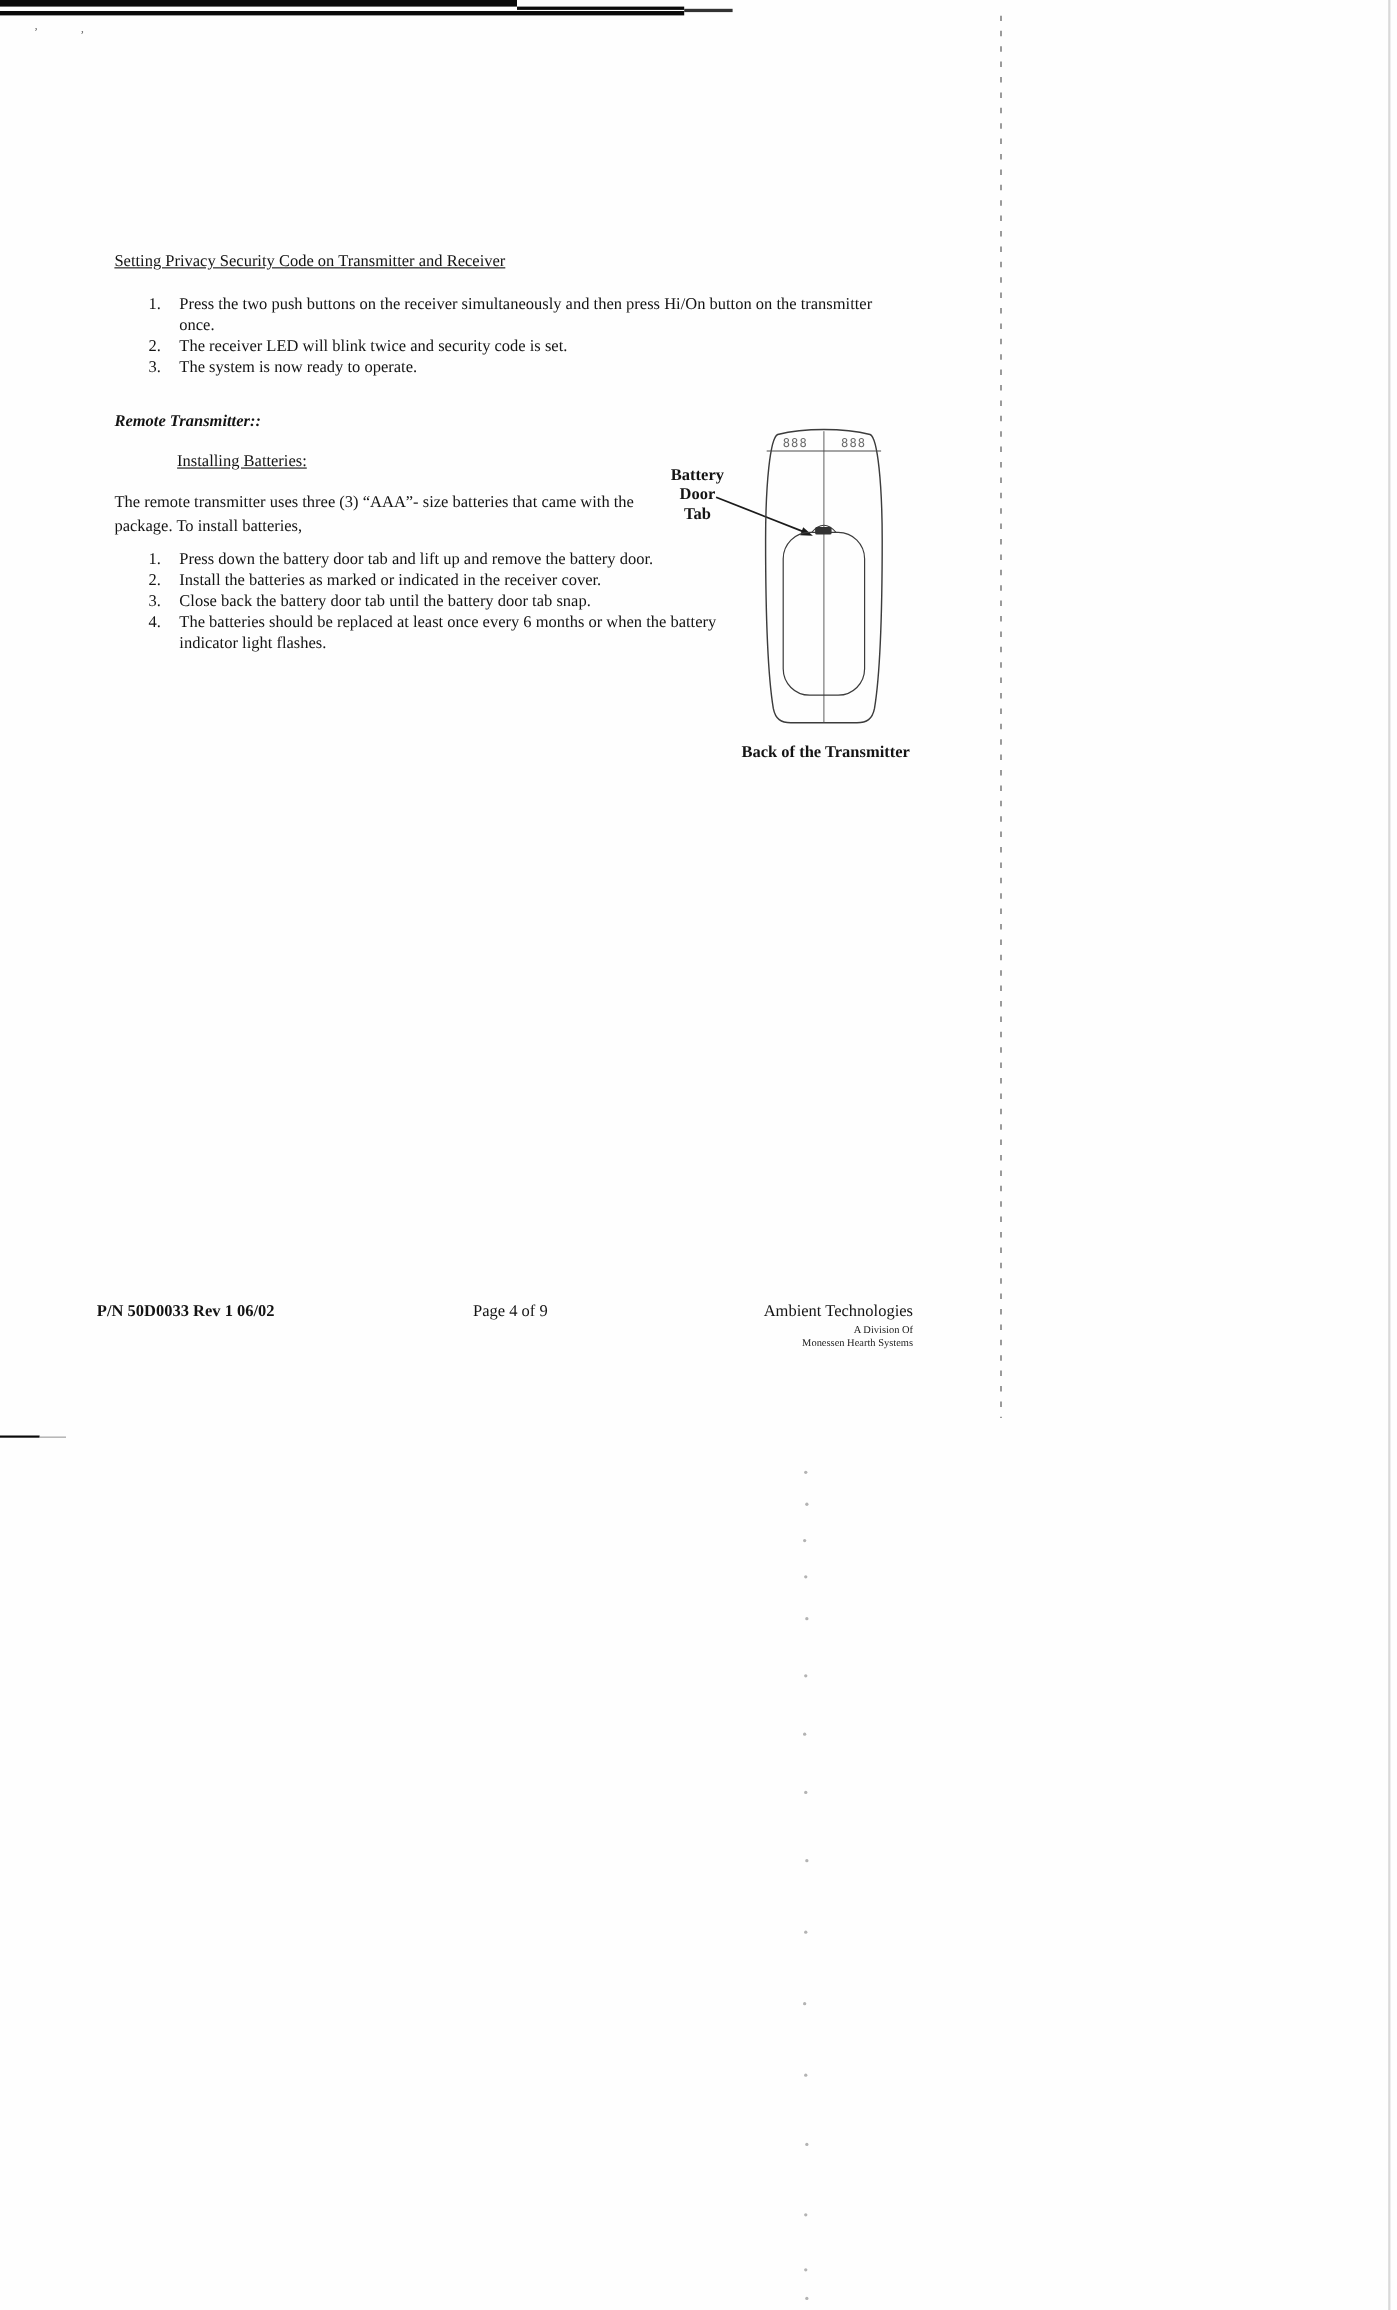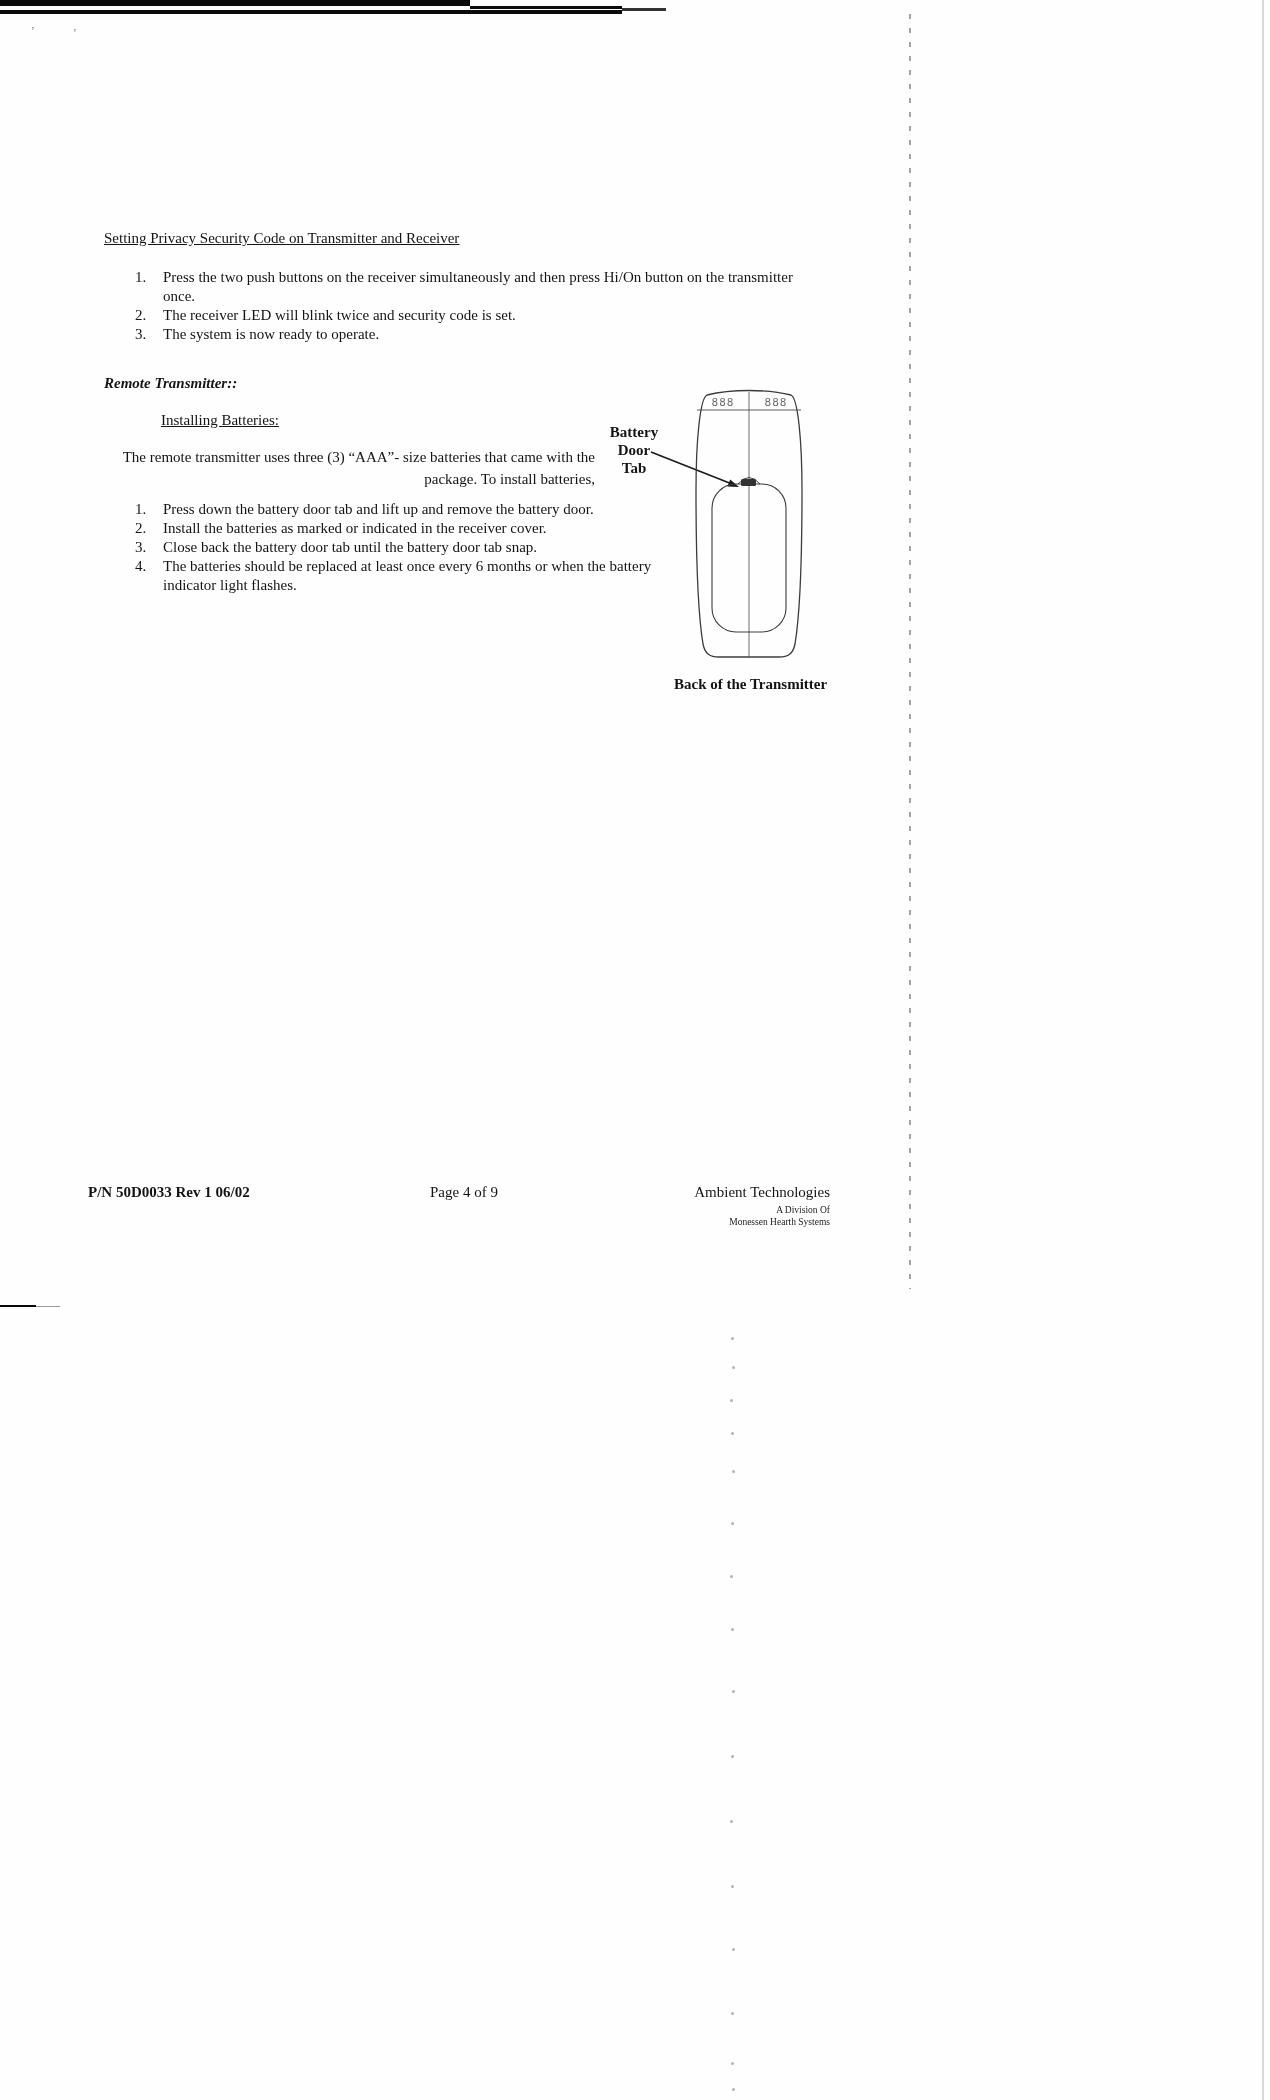--- a/index.html
+++ b/index.html
@@ -90,21 +90,21 @@
     <li>
       <span class="num">3.</span>
       <span class="txt">The system is now ready to operate.</span>
     </li>
   </ol>
 
   <div class="abs t15 bolditalic" style="left:104px;top:374px;">Remote Transmitter::</div>
 
   <div class="abs t15 underline" style="left:116px;top:411px;margin-left:45px;">Installing Batteries:</div>
 
-  <div class="abs t15" style="left:93px;top:446px;width:502px;line-height:22px;text-align:right;">The remote transmitter uses three (3) “AAA”- size batteries that came with the package.  To install batteries,</div>
+  <div class="abs t15" style="left:104px;top:446px;width:502px;line-height:22px;">The remote transmitter uses three (3) “AAA”- size batteries that came with the package.  To install batteries,</div>
 
   <div class="abs t15 bold battery-label" style="left:598px;top:423px;width:72px;">
     <div>Battery</div>
     <div>Door</div>
     <div>Tab</div>
   </div>
 
   <svg class="abs" style="left:645px;top:438px;" width="105" height="60">
     <line x1="6" y1="14" x2="87" y2="46" stroke="#1b1b1b" stroke-width="1.6"></line>
     <polygon points="94,49 82.4,48.5 85.2,41.4" fill="#1b1b1b"></polygon>

